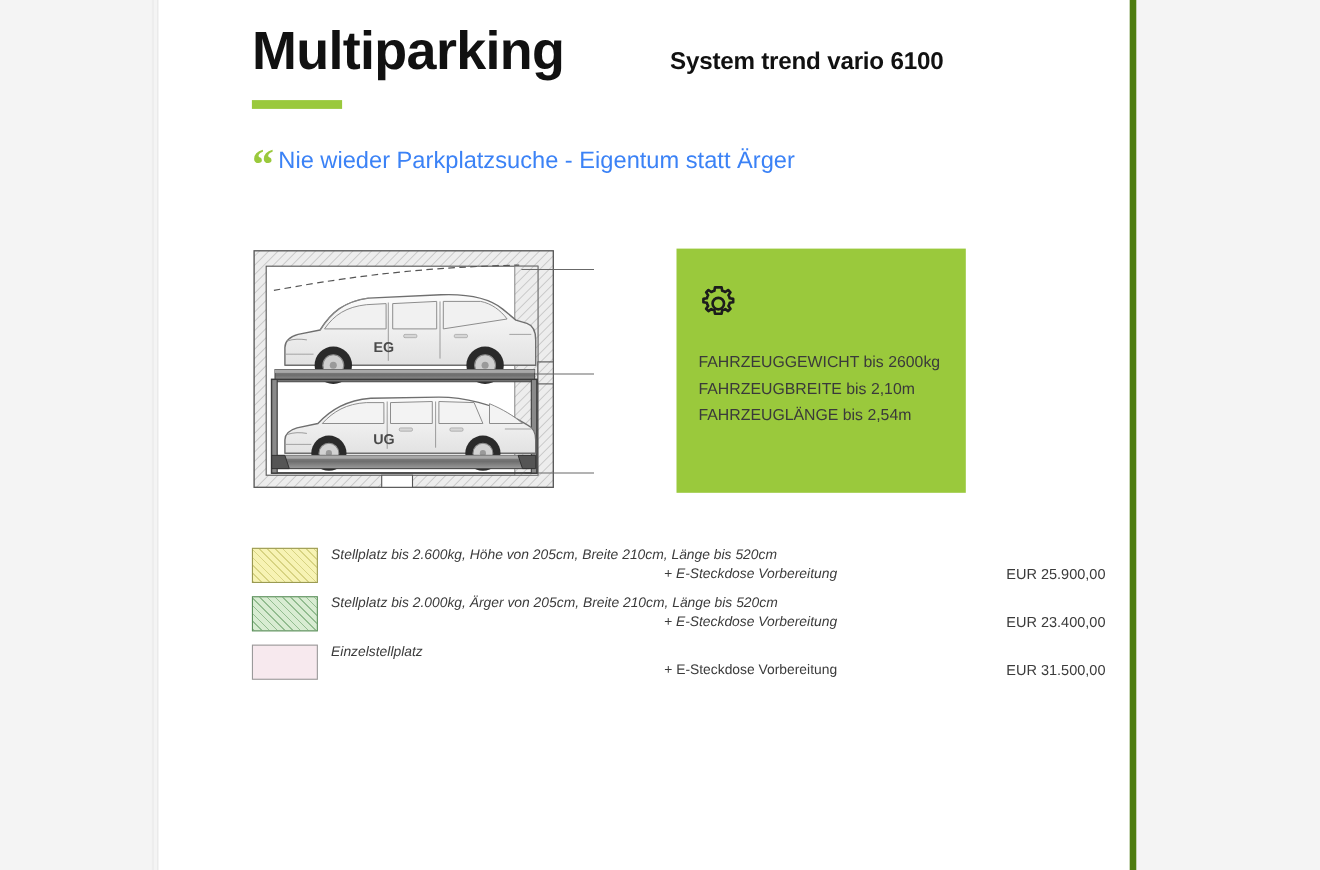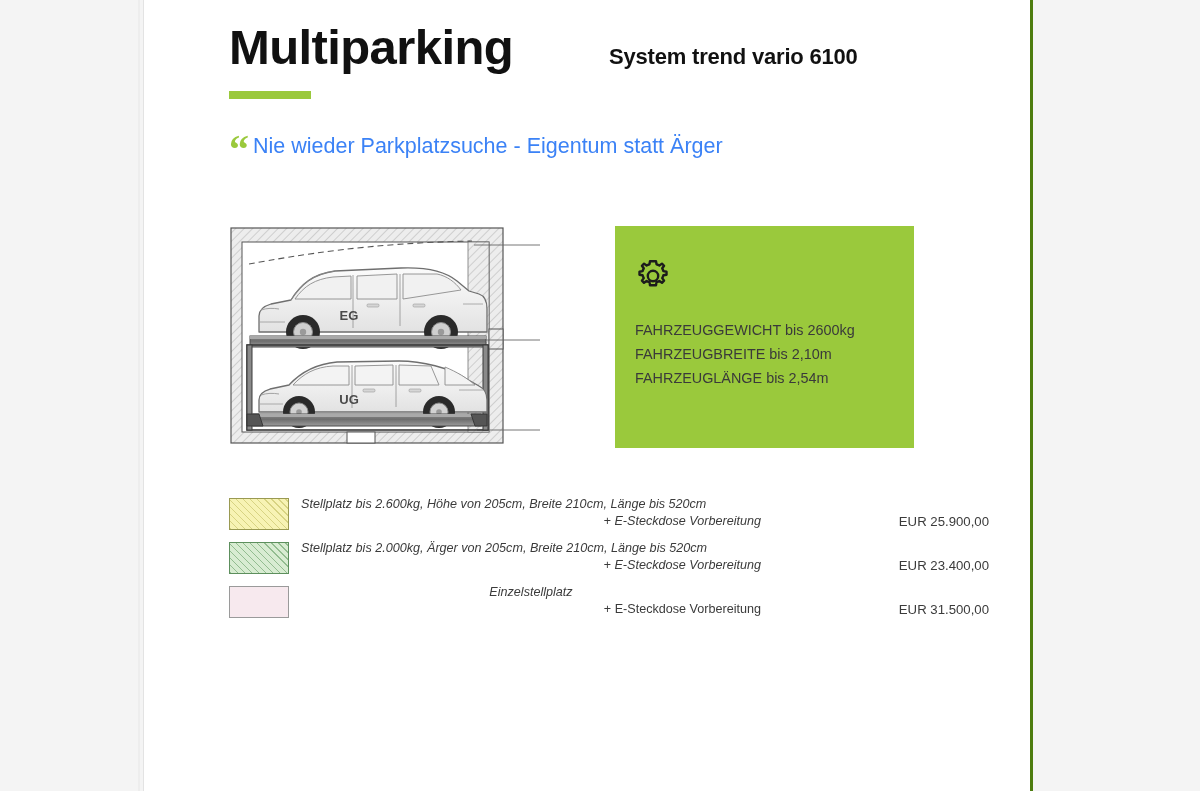--- a/index.html
+++ b/index.html
@@ -15,21 +15,21 @@
     position: relative;
   }
   .page {
     position: absolute;
     left: 143px;
     top: 0;
     width: 890px;
     height: 791px;
     background: #ffffff;
     border-left: 1px solid #e3e3e3;
-    border-right: 3px solid #4d7c0f;
+    border-right: 6px solid #4d7c0f;
     box-sizing: border-box;
   }
   .gutter-left {
     position: absolute;
     left: 138px; top: 0; width: 2px; height: 791px;
     background: #ededed;
   }
 
   
   .header {
@@ -99,21 +99,20 @@
   .diagram svg { display: block; }
 
   
   .specbox {
     position: absolute;
     left: 471px;
     top: 226px;
     width: 263px;
     height: 222px;
     background: #9ac93c;
-    padding-left: 36px;
   }
   .specbox .gear {
     position: absolute;
     left: 20px;
     top: 32px;
   }
   .spec-list {
     position: absolute;
     left: 20px;
     top: 92px;
@@ -168,24 +167,24 @@
     left: 72px;
     top: 0;
     width: 460px;
     font-size: 12.6px;
     color: #3b3b3b;
     line-height: 17px;
     font-style: italic;
   }
   .legend-desc .l1 { display: block; text-align: left; }
   .legend-desc .l2 { display: block; text-align: right; }
-  .legend-desc.single .l1 { text-align: center; }
+  .legend-desc.single .l1 { text-align: left; }
   .legend-price {
     position: absolute;
-    left: 570px;
+    left: 586px;
     top: 17px;
     width: 190px;
     text-align: right;
     font-size: 13.2px;
     color: #3b3b3b;
     line-height: 17px;
   }
   .row3 .legend-desc { top: 0; }
   .row3 .legend-price { top: 17px; }
   .row3 .legend-extra {

